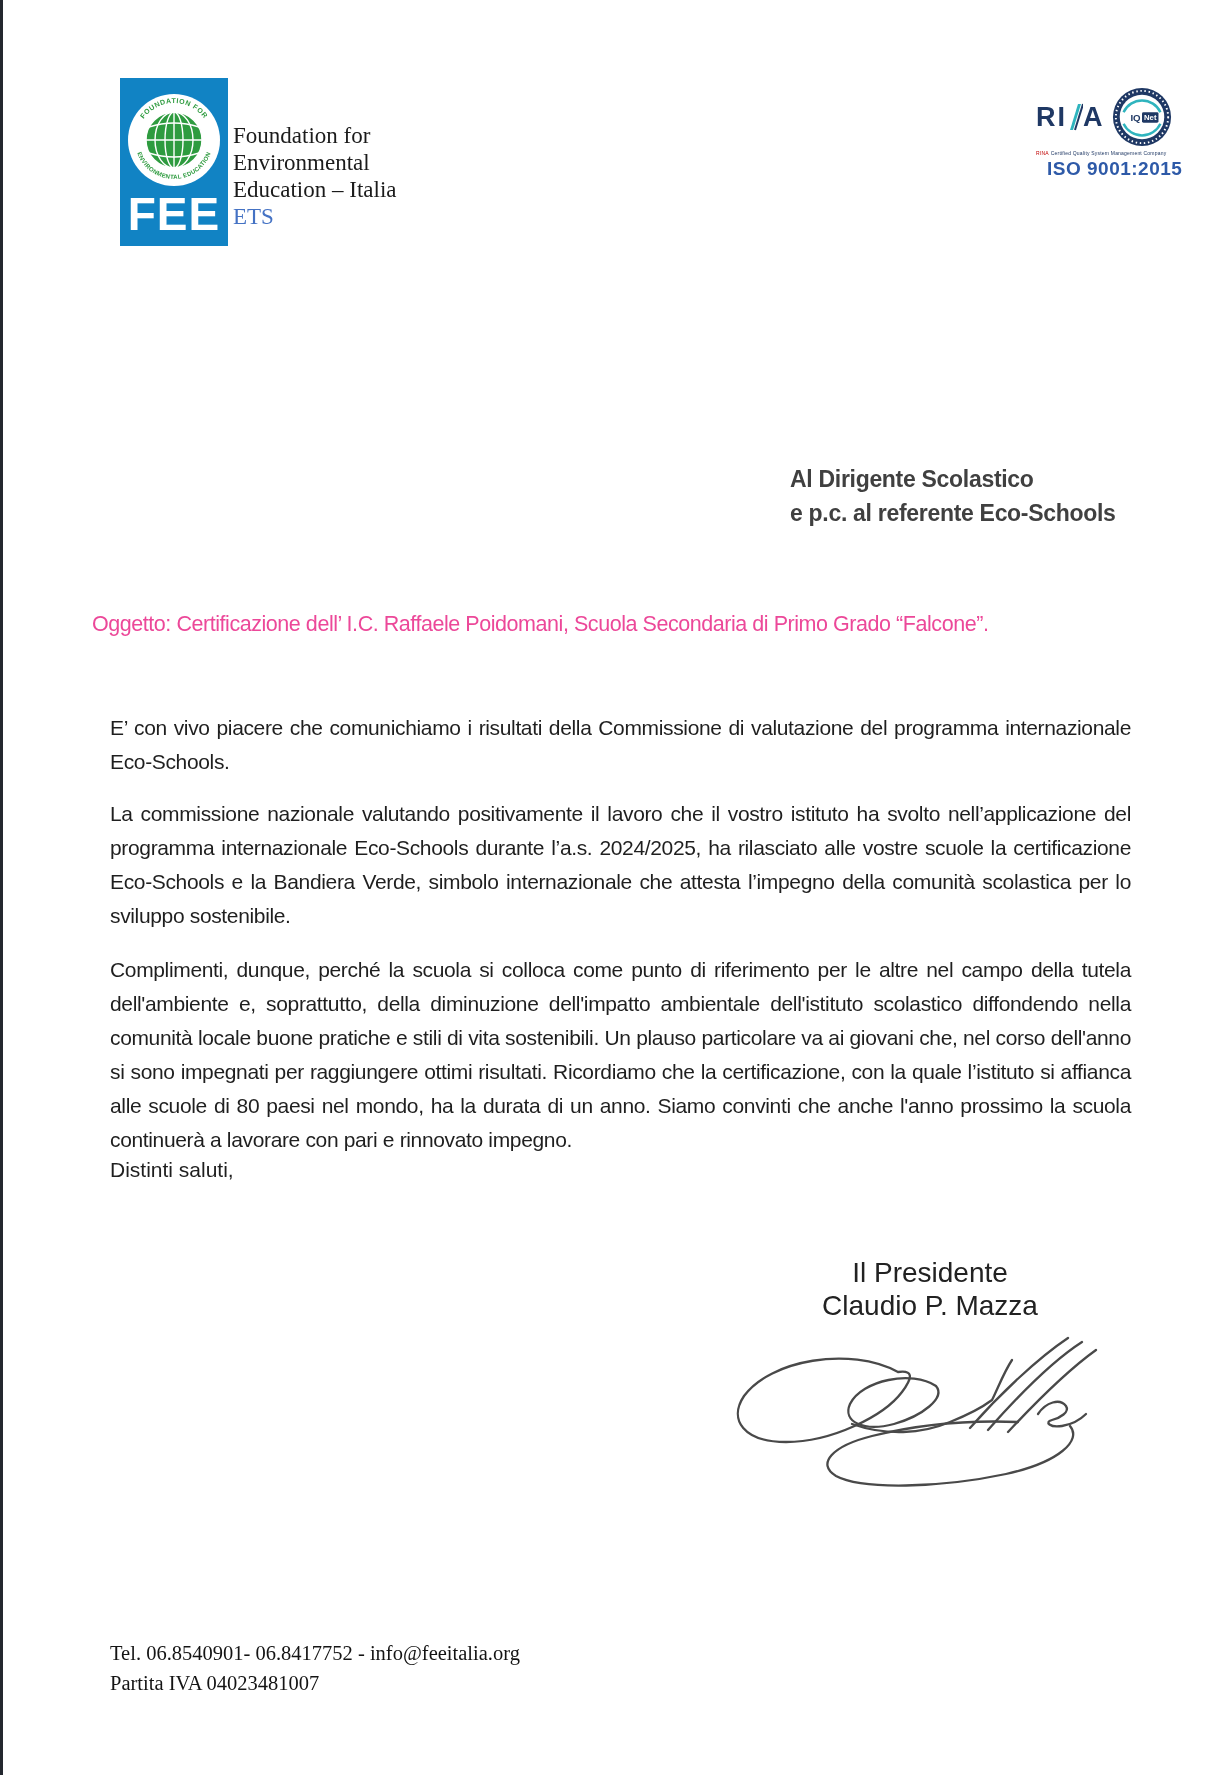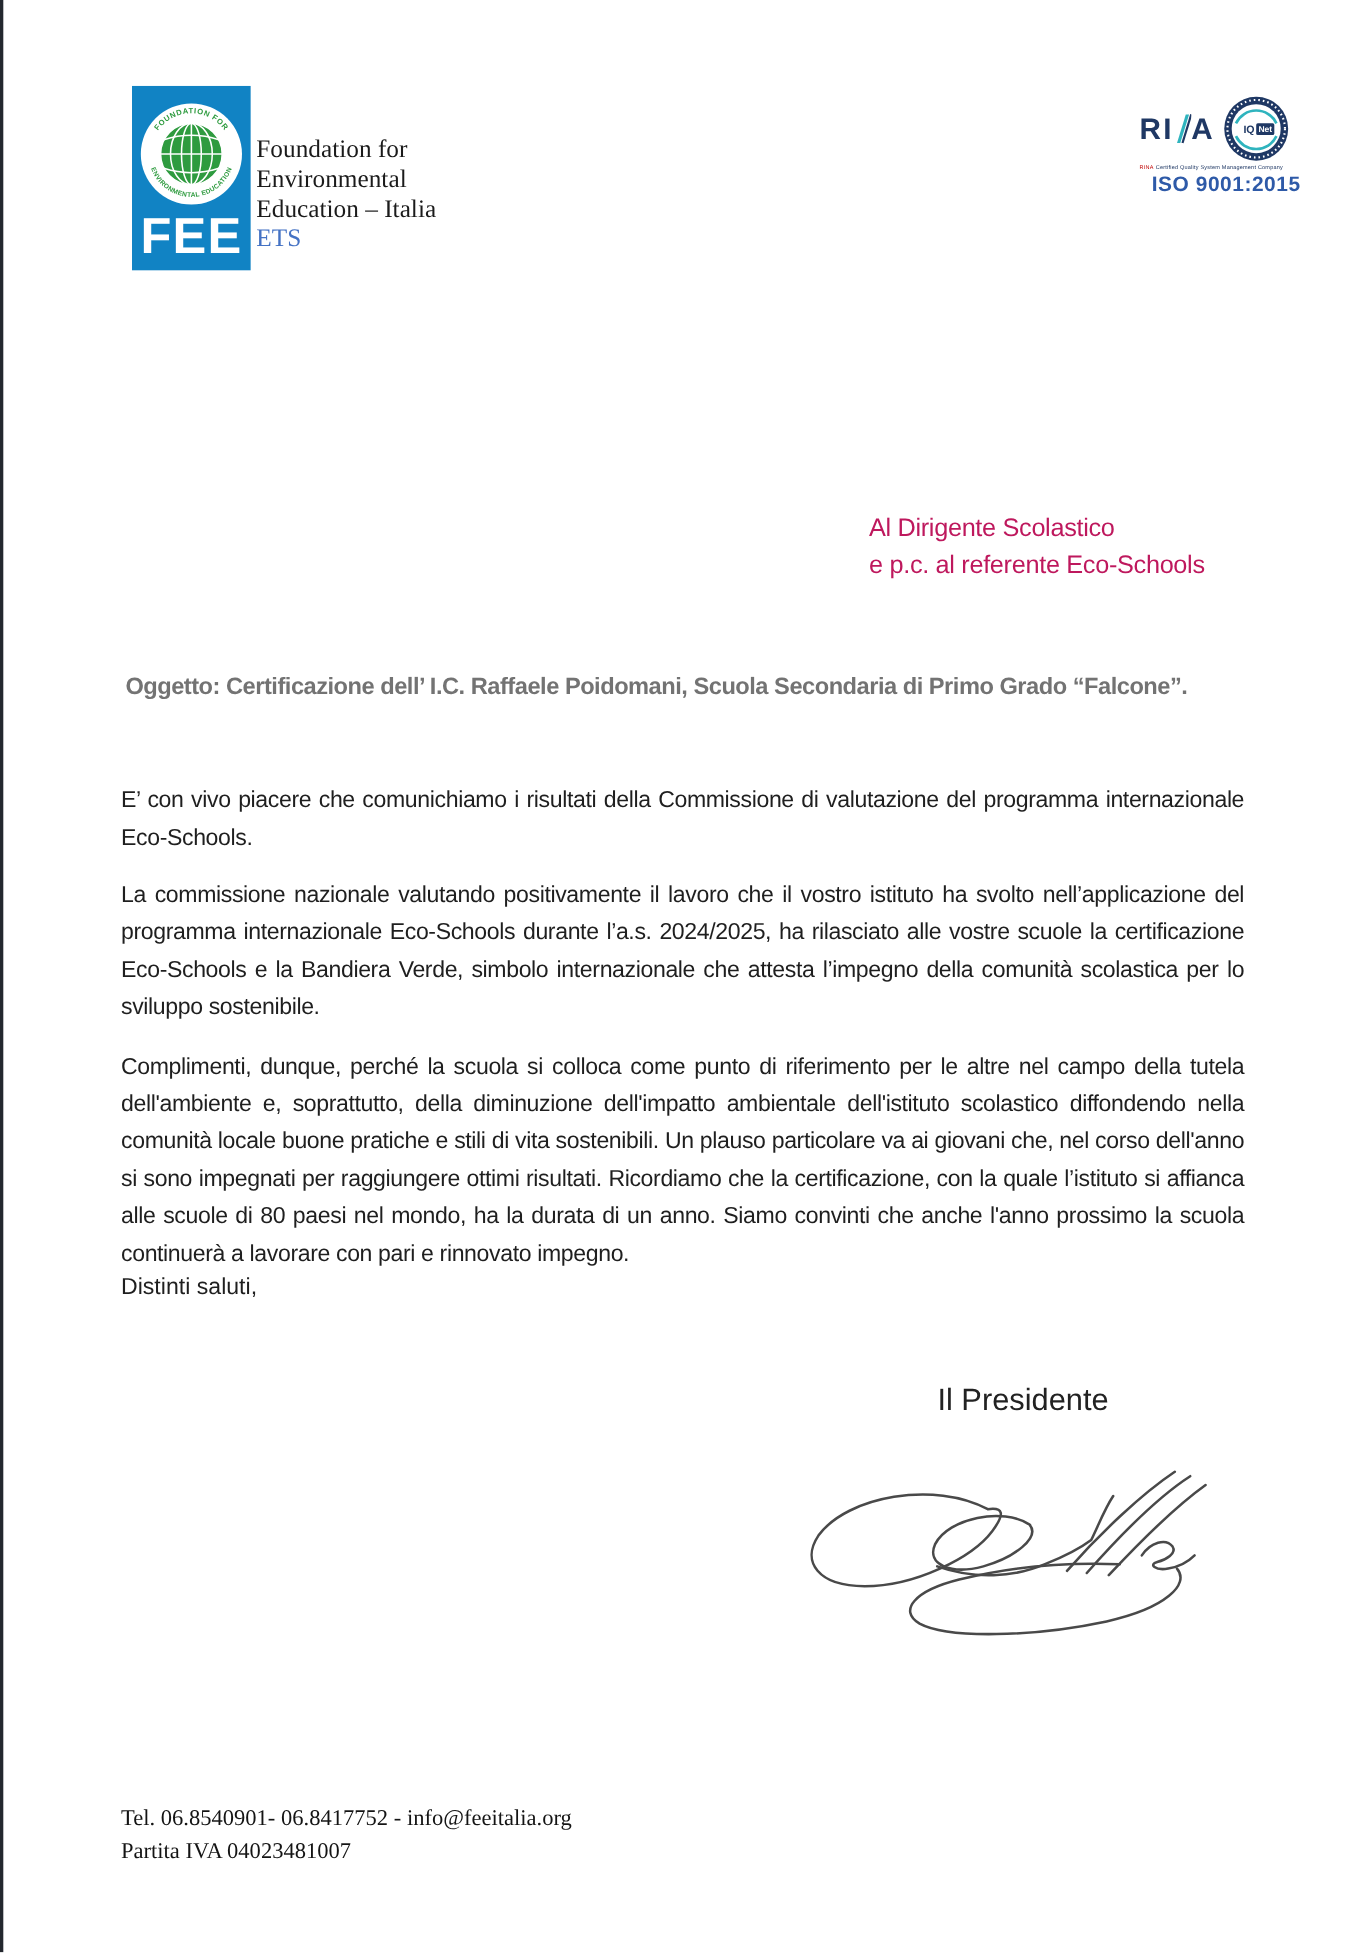--- a/index.html
+++ b/index.html
@@ -16,27 +16,27 @@
   
   .rina{position:absolute;left:1036px;top:86px;width:160px;}
   .rina-row{display:flex;align-items:center;gap:6px;}
   .rina-word{display:flex;align-items:center;font-weight:bold;font-size:27px;color:#1F3864;
              letter-spacing:2px;font-family:"Liberation Sans",sans-serif;}
   .rina-tagline{margin-top:2px;font-size:5px;letter-spacing:.2px;white-space:nowrap;color:#1F3864;}
   .rina-tagline .lead{color:#C00000;margin-right:2px;}
   .rina-iso{margin-top:2px;font-weight:bold;font-size:19px;color:#2E5AA8;letter-spacing:.5px;margin-left:11px;}
 
   
-  .recipient{position:absolute;left:790px;top:462px;font-weight:normal;font-size:23px;
-             line-height:34px;color:#be185d;letter-spacing:-0.3px;}
+  .recipient{position:absolute;left:790px;top:462px;font-weight:bold;font-size:23px;
+             line-height:34px;color:#404040;letter-spacing:-0.3px;}
   .recipient .serif-name{font-family:"Liberation Serif",serif;font-size:21px;}
 
   
-  .subject{position:absolute;left:114px;top:612px;width:1060px;font-weight:bold;font-size:21.5px;
-           letter-spacing:-0.45px;white-space:nowrap;color:#737373;}
+  .subject{position:absolute;left:92px;top:612px;width:1060px;font-weight:normal;font-size:21.5px;
+           letter-spacing:-0.45px;white-space:nowrap;color:#ec4899;}
 
   
   .para{position:absolute;left:110px;width:1021px;font-size:21px;line-height:34px;
         text-align:justify;letter-spacing:-0.35px;color:#1f1f1f;}
   .p1{top:690px;} .p2{top:776px;} .p3{top:912px;margin-top:41px;}
   .closing{position:absolute;left:110px;top:1158px;font-size:21px;color:#1f1f1f;}
 
   
   .signer{position:absolute;left:730px;top:1256px;width:400px;text-align:center;
           font-size:28px;line-height:33px;color:#222222;}
@@ -126,20 +126,21 @@
   <div class="subject">Oggetto: Certificazione dell’ I.C. Raffaele Poidomani, Scuola Secondaria di Primo Grado “Falcone”.</div>
 
   <p class="para p1">E’ con vivo piacere che comunichiamo i risultati della Commissione di valutazione del programma internazionale Eco-Schools.</p>
   <p class="para p2">La commissione nazionale valutando positivamente il lavoro che il vostro istituto ha svolto nell’applicazione del programma internazionale Eco-Schools durante l’a.s. 2024/2025, ha rilasciato alle vostre scuole la certificazione Eco-Schools e la Bandiera Verde, simbolo internazionale che attesta l’impegno della comunità scolastica per lo sviluppo sostenibile.</p>
   <p class="para p3">Complimenti, dunque, perché la scuola si colloca come punto di riferimento per le altre nel campo della tutela dell'ambiente e, soprattutto, della diminuzione dell'impatto ambientale dell'istituto scolastico diffondendo nella comunità locale buone pratiche e stili di vita sostenibili. Un plauso particolare va ai giovani che, nel corso dell'anno si sono impegnati per raggiungere ottimi risultati. Ricordiamo che la certificazione, con la quale l’istituto si affianca alle scuole di 80 paesi nel mondo, ha la durata di un anno. Siamo convinti che anche l'anno prossimo la scuola continuerà a lavorare con pari e rinnovato impegno.</p>
 
   <div class="closing">Distinti saluti,</div>
 
   <div class="signer">
     <div>Il Presidente</div>
+    <div>Claudio P. Mazza</div>
   </div>
 
   <svg class="signature-svg" width="480" height="180" viewBox="0 0 480 180">
     <g fill="none" stroke="#303030" stroke-width="2.3" stroke-linecap="round" opacity="0.88">
       <path d="M 258 42 C 210 16 130 30 104 66 C 88 90 104 112 146 112 C 192 112 244 86 262 62 C 274 46 272 40 258 42"></path>
       <path d="M 296 56 C 272 40 222 50 210 74 C 202 92 224 102 254 94 C 282 86 306 68 296 56"></path>
       <path d="M 212 94 C 246 106 282 104 310 92 C 330 84 344 76 352 70 C 358 58 364 42 372 30"></path>
       <path d="M 330 98 C 360 64 398 28 428 8"></path>
       <path d="M 348 100 C 378 66 414 30 442 12"></path>
       <path d="M 368 102 C 396 72 428 40 456 20"></path>

